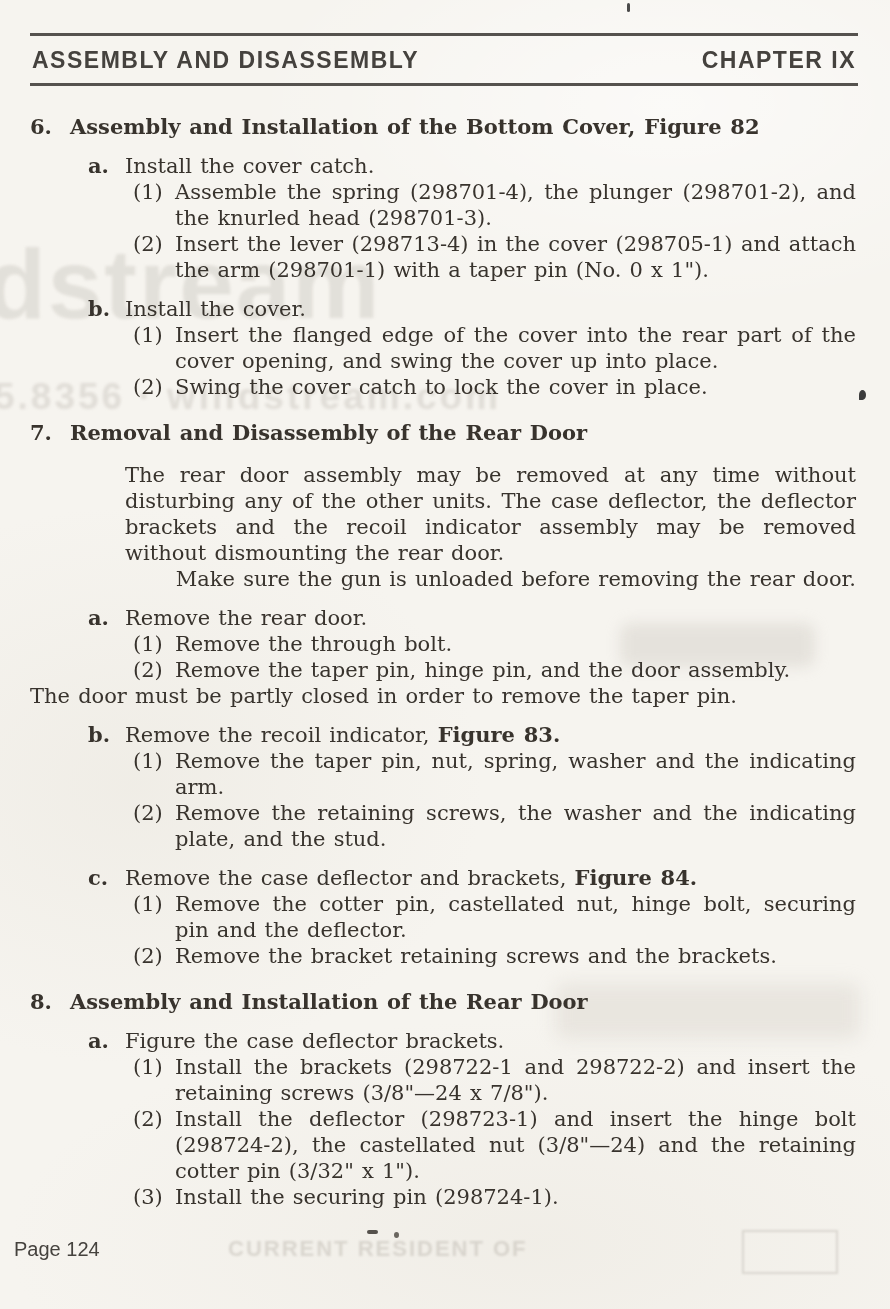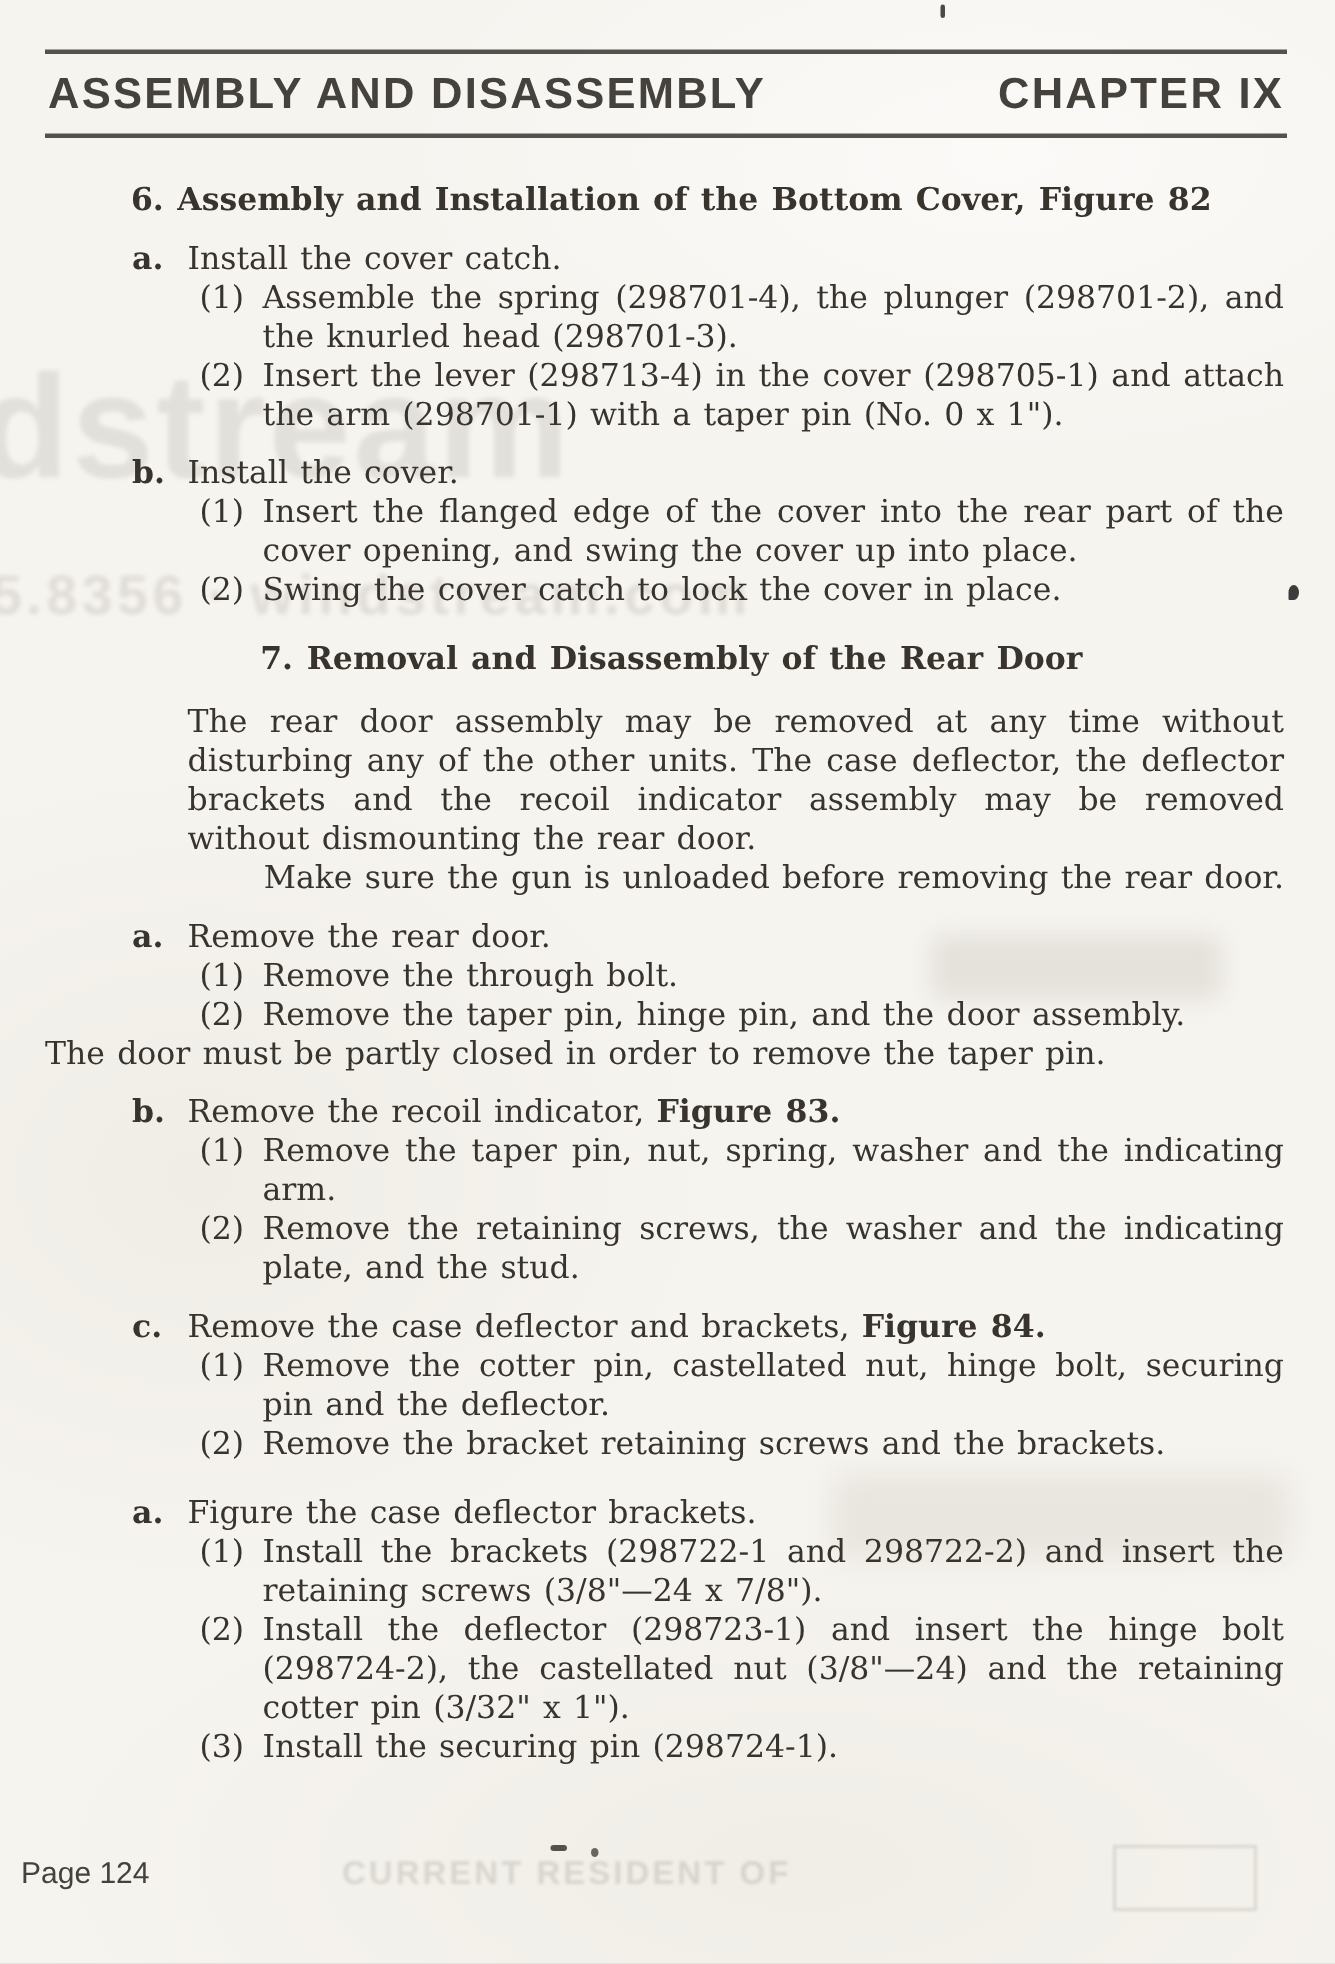--- a/index.html
+++ b/index.html
@@ -16,27 +16,27 @@
   }
   
   .running-head {
     position:relative; z-index:2;
     margin:33px 32px 0 30px;
     border-top:3px solid #55524e;
     border-bottom:3px solid #55524e;
     padding:11px 2px 9px 2px;
     display:flex; justify-content:space-between; align-items:baseline;
     font-family:"Liberation Sans", sans-serif;
-    font-weight:bold; font-size:29px; letter-spacing:1.5px; color:#45423e;
+    font-weight:bold; font-size:23px; letter-spacing:1.5px; color:#45423e;
   }
   
   .content { position:relative; z-index:2; padding:0 34px 0 30px; font-size:21px; line-height:26px; word-spacing:1.5px; }
   .sec { margin-top:20px; }
   .sec-first { margin-top:28px; }
-  .sec-head { font-weight:bold;text-align:center; }
+  .sec-head { font-weight:bold; }
   .sec-num { display:inline-block; width:40px; }
   .sub { display:flex; margin-left:58px; margin-top:13px; }
   .sub-letter { flex:none; width:37px; font-weight:bold; }
   .sub-text { flex:1; }
   .b { font-weight:bold;margin-top:43px; }
   .step { display:flex; margin-left:103px; }
   .step-num { flex:none; width:42px; }
   .step-text { flex:1; text-align:justify; }
   .note { }
   .intro { margin-left:95px; text-align:justify; margin-top:16px; }
@@ -162,20 +162,23 @@
         <span class="step-num">(1)</span>
         <div class="step-text">Remove the cotter pin, castellated nut, hinge bolt, securing pin and the deflector.</div>
       </div>
       <div class="step">
         <span class="step-num">(2)</span>
         <div class="step-text">Remove the bracket retaining screws and the brackets.</div>
       </div>
     </div>
 
     <div class="sec">
+      <div class="sec-head">
+        <span class="sec-num">8.</span><span>Assembly and Installation of the Rear Door</span>
+      </div>
 
       <div class="sub">
         <span class="sub-letter">a.</span>
         <div class="sub-text">Figure the case deflector brackets.</div>
       </div>
       <div class="step">
         <span class="step-num">(1)</span>
         <div class="step-text">Install the brackets (298722-1 and 298722-2) and insert the retaining screws (3/8"—24 x 7/8").</div>
       </div>
       <div class="step">

